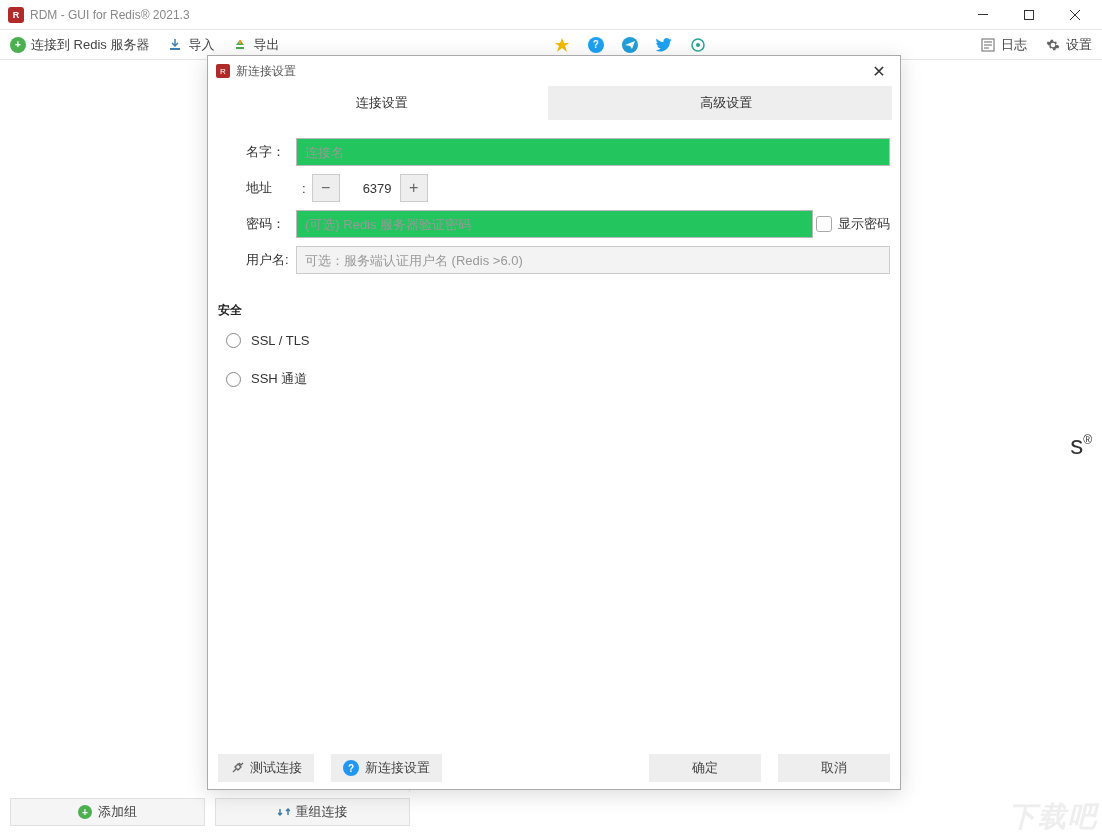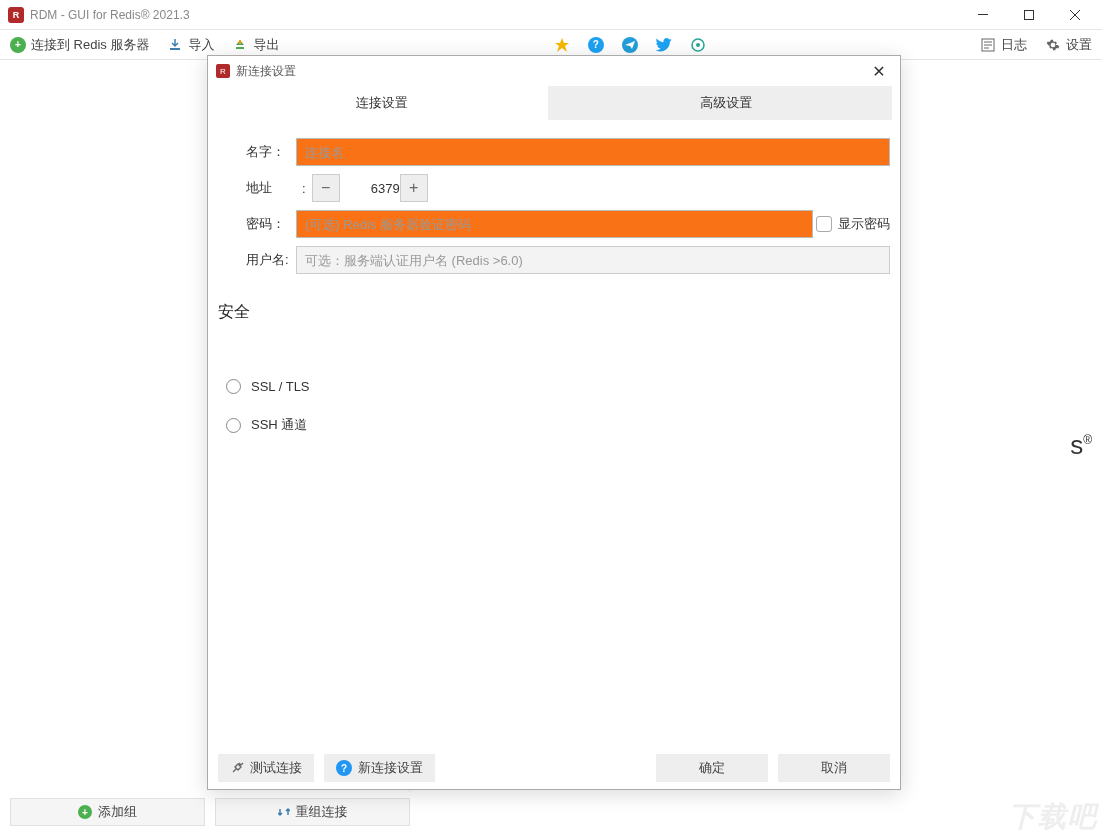--- a/index.html
+++ b/index.html
@@ -37,35 +37,35 @@
 .dlg-title .app-icon{ width:14px;height:14px;background:#b02a2a;border-radius:2px;margin-right:6px;display:inline-flex;align-items:center;justify-content:center;color:#fff;font-size:8px;}
 .dlg-close { margin-left:auto; width:26px;height:26px;display:flex;align-items:center;justify-content:center;font-size:16px;color:#333;cursor:pointer;}
 
 .tabs { display:flex; height:34px; margin:0 8px;}
 .tab { flex:1; display:flex;align-items:center;justify-content:center; font-size:13px; color:#333; background:#fff; cursor:pointer;}
 .tab.inactive { background:#eeeeee;padding-left:13px; }
 
 .form { padding: 18px 10px 10px 10px; flex:0 0 auto;}
 .row { display:flex; align-items:center; margin-bottom:8px; font-size:13px; color:#333;}
 .row .lbl { width:50px; flex-shrink:0; text-align:left;margin-left:28px; }
-.row input[type=text] { flex:1; height:28px; border:1px solid #bbb; padding:0 8px; font-size:13px; background:#f97316;}
+.row input[type=text] { flex:1; height:28px; border:1px solid #bbb; padding:0 8px; font-size:13px; background:#22c55e;}
 .row input[type=text]::placeholder { color:#999; }
 .row input.readonly { background:#f3f3f3; color:#0f766e; border-color:#ccc;}
 .colon { padding: 0 6px; color:#333;}
 .step-btn { width:28px;height:28px;background:#eee;border:1px solid #ccc;display:flex;align-items:center;justify-content:center;color:#666;font-size:16px;cursor:pointer;}
-.port-val { width:60px;text-align:right;font-size:13px;color:#333;}
+.port-val { width:60px;text-align:left;font-size:13px;color:#333;padding-left:23px;}
 .chk { display:flex;align-items:center;gap:6px;margin-left:3px; font-size:13px;}
 .chkbox { width:16px;height:16px;border:1px solid #aaa;border-radius:3px;}
 
-.sec-title { font-size:16px; font-weight:normal; color:#222; padding:10px 10px 8px 10px;}
-.radio-row { display:flex;align-items:center;gap:10px;padding:6px 18px;font-size:13px;color:#333;margin-top:42px;}
+.sec-title { font-size:12px; font-weight:bold; color:#222; padding:10px 10px 8px 10px;}
+.radio-row { display:flex;align-items:center;gap:10px;padding:6px 18px;font-size:13px;color:#333;}
 .radio { width:15px;height:15px;border:1.5px solid #888;border-radius:50%;}
 
 .dlg-spacer { flex:1; }
-.dlg-footer { height:42px;display:flex;align-items:center;padding:0 10px;gap:10px;}
+.dlg-footer { height:42px;display:flex;align-items:center;padding:0 10px;gap:17px;}
 .foot-btn { height:28px;padding:0 12px;background:#eeeeee;display:flex;align-items:center;gap:6px;font-size:13px;color:#444;cursor:pointer;}
 .foot-btn.plain { min-width:112px; justify-content:center; background:#eeeeee;}
 .foot-spacer { flex:1;}
 
 svg { display:block;}
 </style>
 </head>
 <body>
 
 <div class="titlebar">

